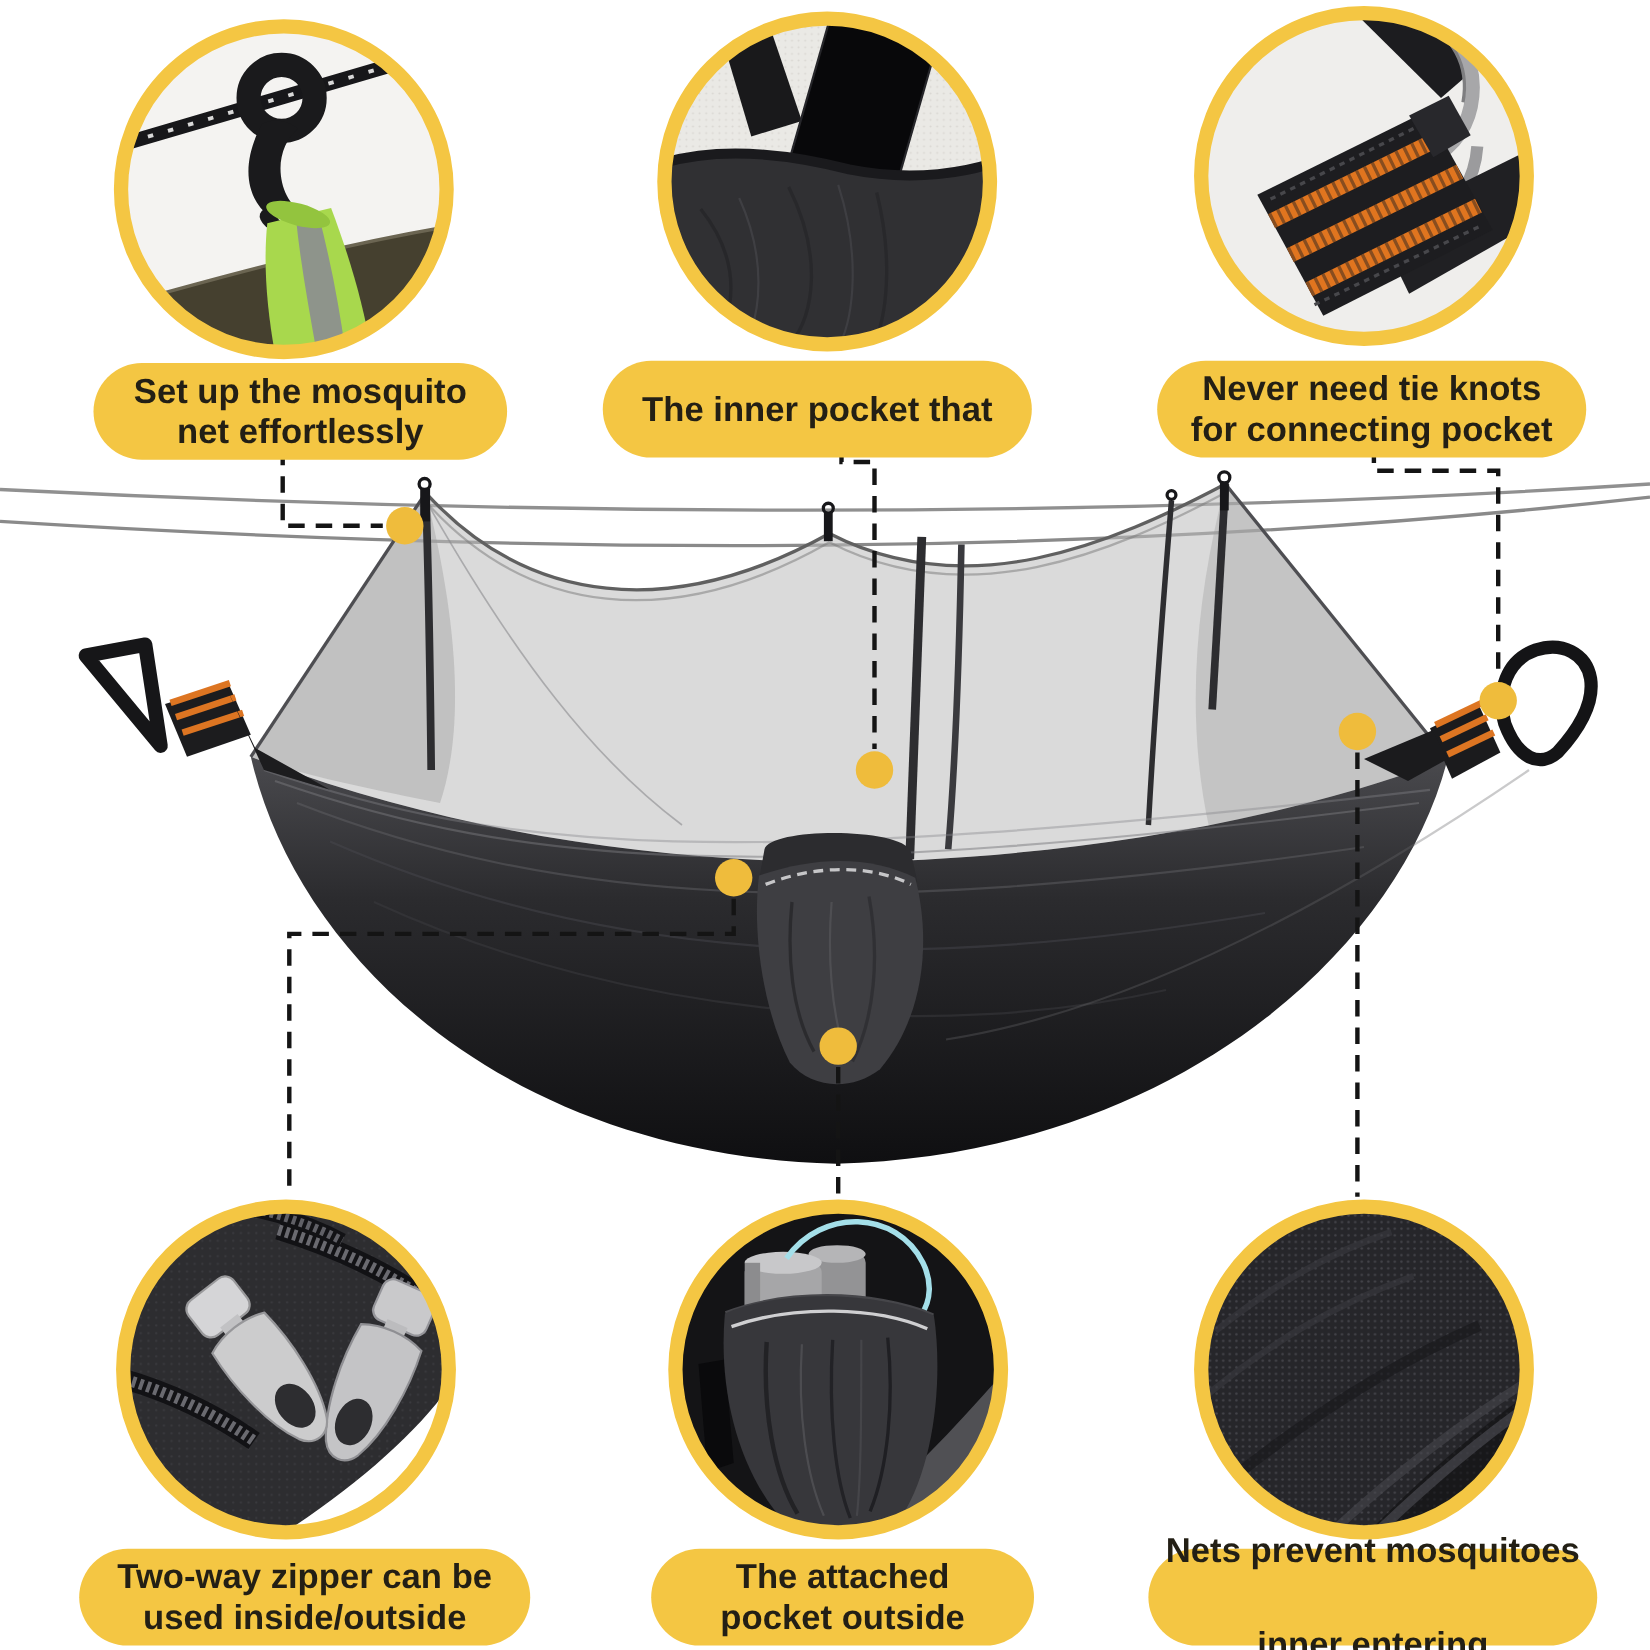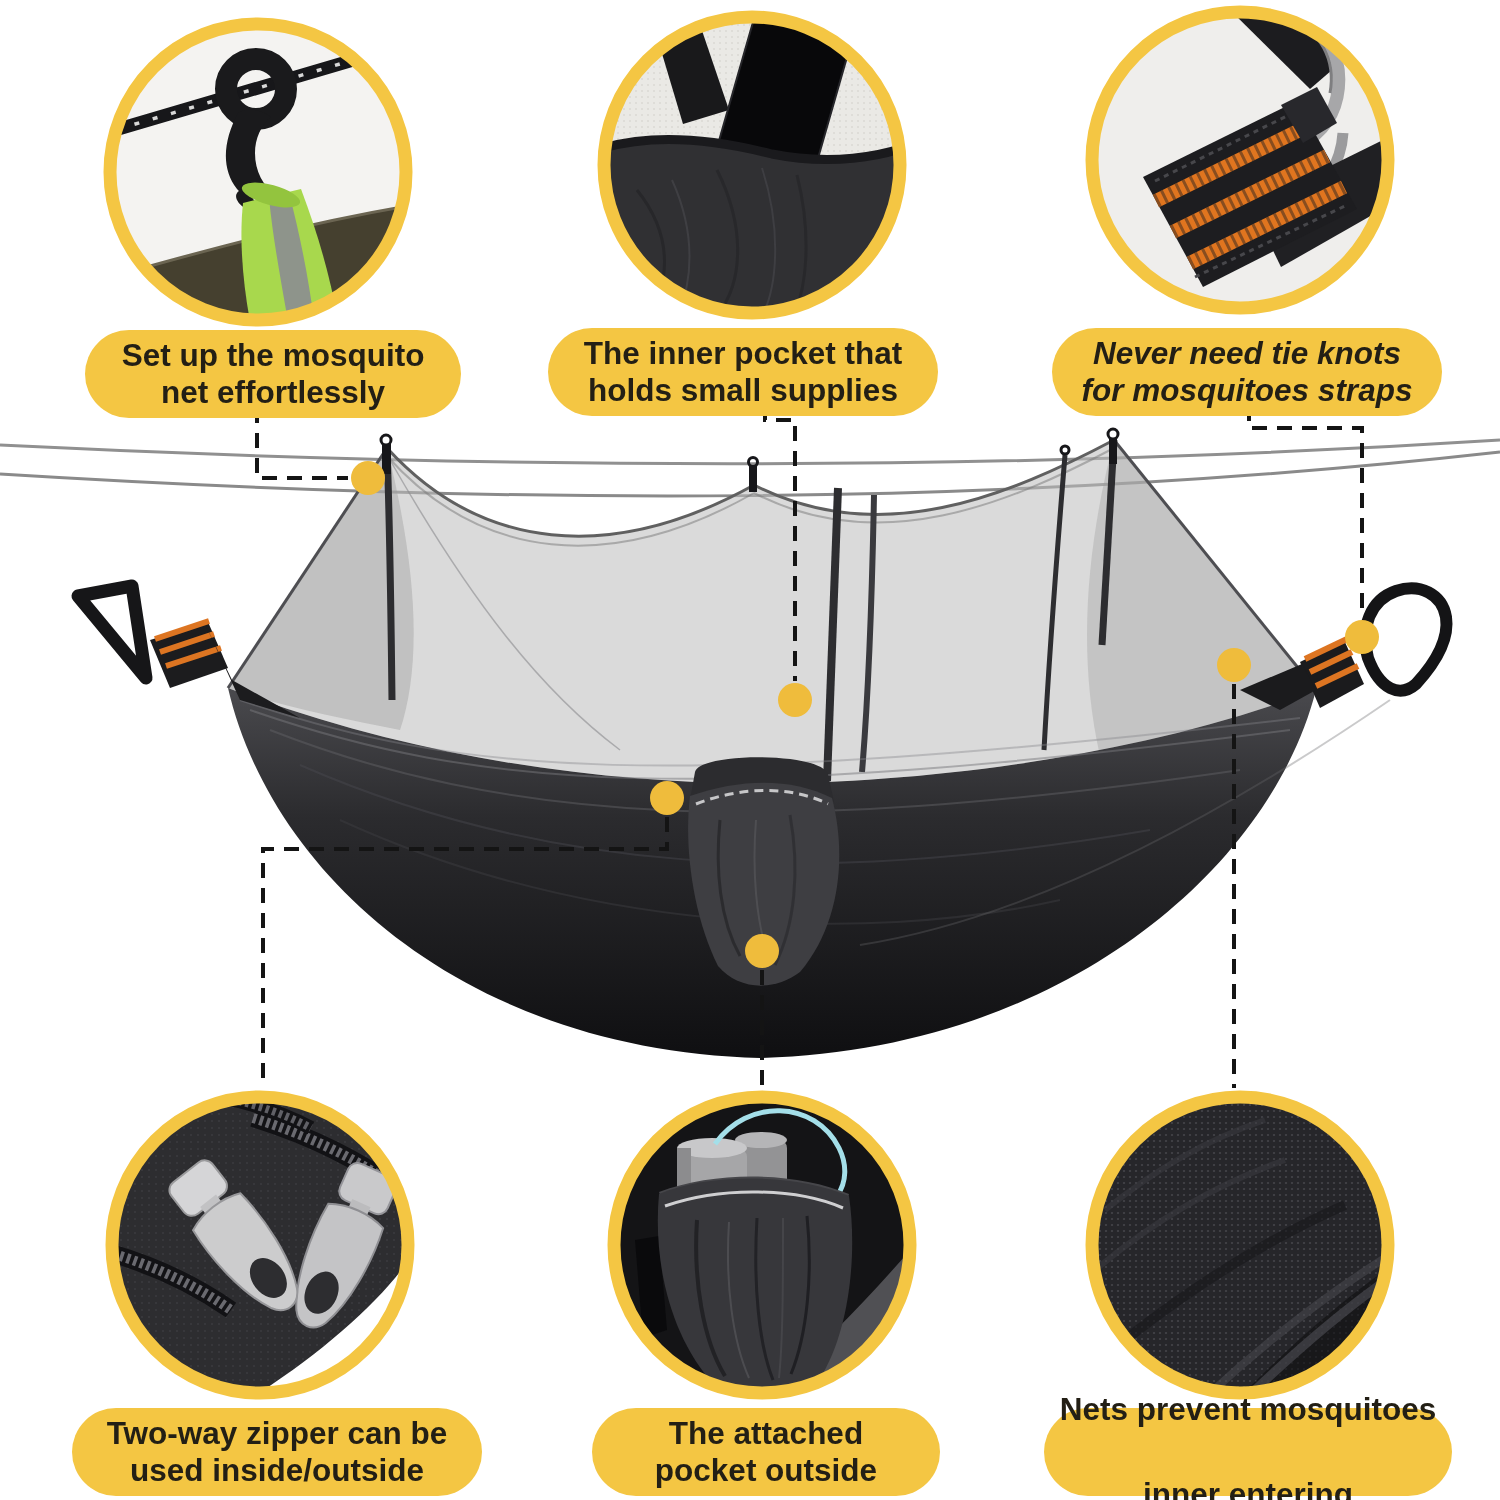--- a/index.html
+++ b/index.html
@@ -310,25 +310,24 @@
       <circle cx="155" cy="155" r="148" fill="none" stroke="#F4C643" stroke-width="13"></circle>
     </svg>
   </div>
 
   <div class="pill" style="left:85px;top:330px;width:376px;height:88px;">
     <span>Set up the mosquito</span>
     <span>net effortlessly</span>
   </div>
   <div class="pill" style="left:548px;top:328px;width:390px;height:88px;">
     <span>The inner pocket that</span>
-    <span>holds small supplies</span>
-  </div>
-  <div class="pill" style="left:1052px;top:328px;width:390px;height:88px;font-style:italic;">
+  </div>
+  <div class="pill" style="left:1052px;top:328px;width:390px;height:88px;">
     <span>Never need tie  knots</span>
-    <span>for mosquitoes straps</span>
+    <span>for connecting pocket</span>
   </div>
   <div class="pill" style="left:592px;top:1408px;width:348px;height:88px;">
     <span>The attached</span>
     <span>pocket outside</span>
   </div>
   <div class="pill" style="left:72px;top:1408px;width:410px;height:88px;">
     <span>Two-way zipper can be</span>
     <span>used inside/outside</span>
   </div>
   <div class="pill" style="left:1044px;top:1408px;width:408px;height:88px;gap:48px;">

